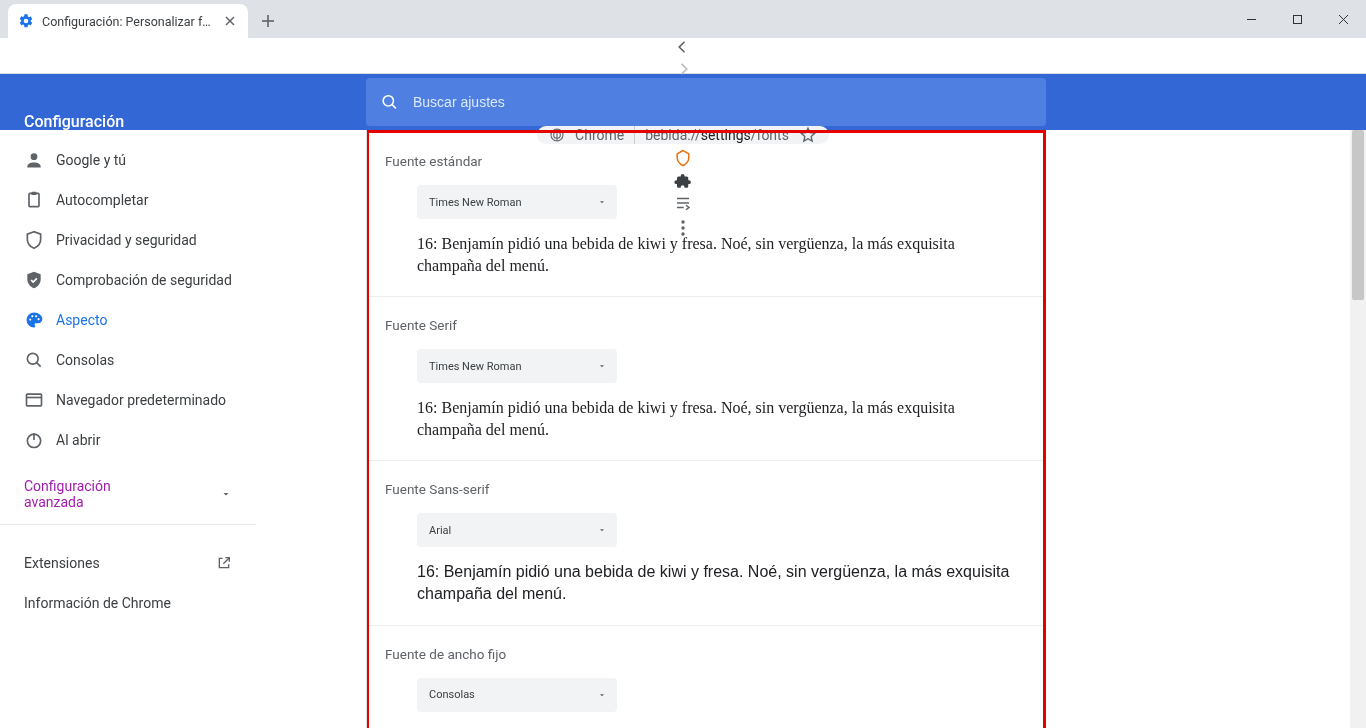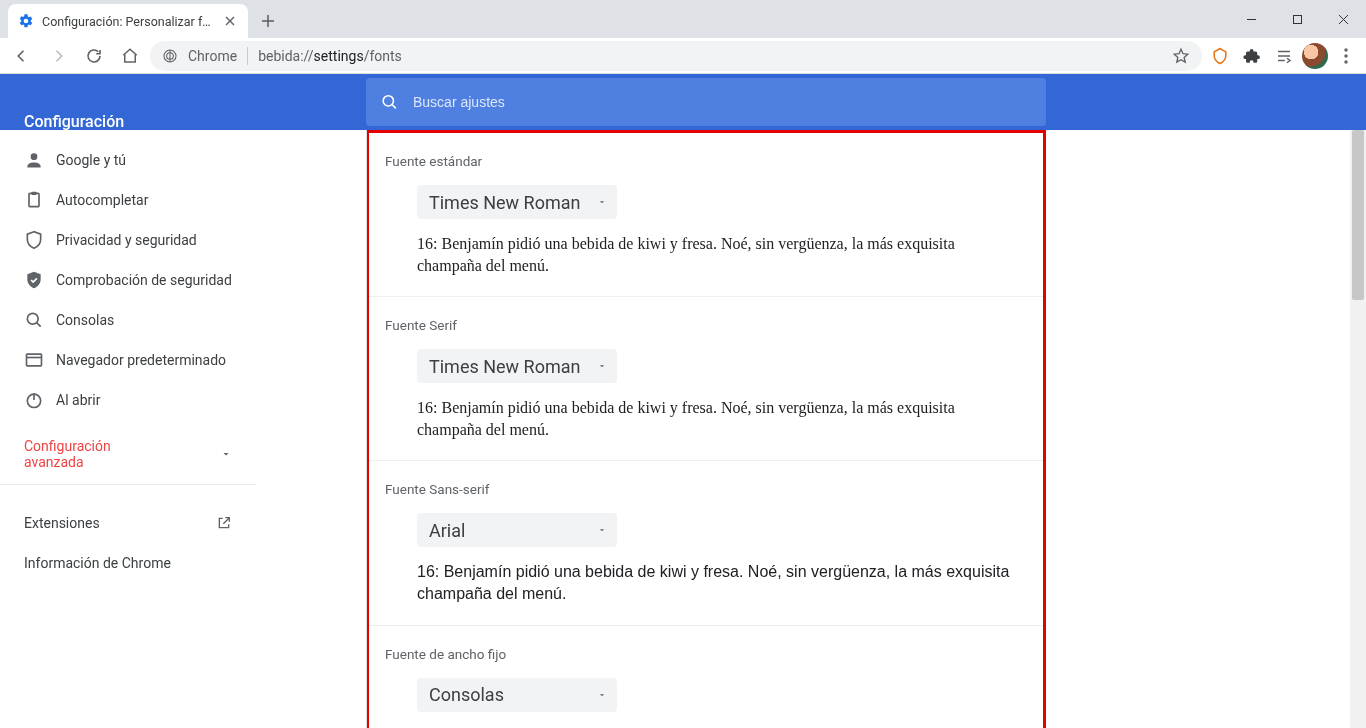--- a/index.html
+++ b/index.html
@@ -14,21 +14,21 @@
   }
   .tab .favicon svg { width: 16px; height: 16px; }
   .tab .title { flex: 1; white-space: nowrap; overflow: hidden; text-overflow: ellipsis; }
   .tab .close { width: 16px; height: 16px; display:flex;align-items:center;justify-content:center;color:#5f6368;border-radius:50%; }
   .newtab { width: 28px; height: 28px; margin: 0 6px 3px 6px; display:flex;align-items:center;justify-content:center;color:#5f6368;border-radius:50%; }
   .winspace { flex:1; }
   .winbtns { display:flex; height: 38px; }
   .winbtn { width: 46px; display:flex;align-items:center;justify-content:center;color:#555; }
   .winbtn svg { width: 11px; height: 11px; }
 
-  .toolbar { height: 36px; background:#fff; border-bottom:1px solid #dadce0; display:flex; align-items:center; padding: 0 6px; gap:4px; }
+  .toolbar { height: 36px; background:#fff; border-bottom:1px solid #dadce0; display:flex; align-items:center; padding: 0 6px; gap:4px;flex-direction:column; }
   .tbtn { width:32px;height:32px;border-radius:50%;display:flex;align-items:center;justify-content:center;color:#5f6368; }
   .tbtn.disabled { color:#b9bcc0; }
   .omnibox { flex:1; height:30px; background:#f1f3f4; border-radius:15px; display:flex; align-items:center; padding:0 12px; gap:10px; color:#5f6368; font-size:14px; }
   .omnibox .seg-dark { color:#202124; }
   .omnibox .seg-mid { color:#5f6368; }
   .omnibox .sep { width:1px; height:18px;background:#c9ccd0; }
   .omnibox .star { margin-left:auto; }
   .ext-icon { width:28px;height:28px;border-radius:50%;display:flex;align-items:center;justify-content:center;color:#5f6368; }
   .ext-icon.orange svg { stroke:#e8710a; fill:none; }
   .avatar { width:26px;height:26px;border-radius:50%;background: radial-gradient(circle at 35% 35%, #f7c7a3 0 30%, #8a4a2f 31% 60%, #2d6a4f 61% 100%); }
@@ -43,38 +43,38 @@
 
   
   .body { height: calc(728px - 38px - 36px - 56px); display:flex; position:relative; }
 
   
   .sidebar { width:256px; padding-top:10px; font-size:14px; color:#3c4043; }
   .nav-item { height:40px; display:flex; align-items:center; padding:0 24px; gap:12px; border-radius:0 20px 20px 0; cursor:pointer; }
   .nav-item .icon { width:20px; display:flex; align-items:center; justify-content:center; color:#5f6368; }
   .nav-item.active { color:#1a73e8; }
   .nav-item.active .icon { color:#1a73e8; }
-  .adv { height:48px; display:flex; align-items:center; padding:0 24px; gap:8px; color:#ef4444; cursor:pointer; font-size:14px; margin-top:10px; justify-content:flex-start;}
+  .adv { height:48px; display:flex; align-items:center; padding:0 24px; gap:8px; color:#a21caf; cursor:pointer; font-size:14px; margin-top:10px; justify-content:flex-start;}
   .adv .chev{ margin-left: 90px; color:#5f6368;}
   .sep-line { height:1px; background:#e8eaed; margin: 6px 0; }
   .bottom-link { height:40px; display:flex; align-items:flex-end; padding:0 24px; justify-content:space-between; color:#3c4043; cursor:pointer; font-size:14px;}
   .ext-link-ic { color:#5f6368; }
 
   
   .vline { width:1px; background:#e0e0e0; height:100%; position:absolute; left: 366px; top:0;}
 
   
   .content-wrap { flex:1; overflow:hidden; display:flex; }
   .gutter { width:110px; }
   .panel { width:680px; padding-top:0; }
   .highlight-box { border:3px solid #e50000; padding-bottom:30px;}
   .section { padding: 20px 32px 20px 16px; border-bottom:1px solid #eee; }
   .section:last-child{border-bottom:none;}
   .sec-label { font-size:13.5px; color:#5f6368; margin-bottom:16px; }
-  .dropdown { width:200px; height:34px; background:#f1f3f4; border-radius:4px; display:flex; align-items:center; justify-content:space-between; padding:0 10px 0 12px; font-size:18px; color:#3c4043; margin-left:32px; cursor:pointer;}
+  .dropdown { width:200px; height:34px; background:#f1f3f4; border-radius:4px; display:flex; align-items:center; justify-content:space-between; padding:0 10px 0 12px; font-size:11px; color:#3c4043; margin-left:32px; cursor:pointer;}
   .dropdown .caret{ color:#5f6368; }
   .sample { margin: 14px 0 0 32px; font-size:16px; color:#202124; line-height:1.35; }
   .sample.serif { font-family: "Times New Roman", Times, serif; }
   .sample.sans { font-family: Arial, Helvetica, sans-serif; }
 
   
   .page-scroll { width:16px; position:absolute; right:0; top:0; bottom:0; background:#f1f1f1; }
   .page-scroll .thumb{ position:absolute; left:2px; right:2px; top:0; height:170px; background:#c7c7c7; border-radius:2px;}
 
   svg { display:block; }
@@ -235,20 +235,32 @@
       <span>Privacidad y seguridad</span>
     </div>
     <div class="nav-item">
       <span class="icon">
           <svg width="20" height="20" viewBox="0 0 24 24" fill="#5f6368">
             <path d="M12 2 4 5v6c0 5 3.4 9 8 11 4.6-2 8-6 8-11V5z"></path>
             <polyline points="8.5 12 11 14.5 15.5 10" fill="none" stroke="#fff" stroke-width="2"></polyline>
           </svg>
         </span>
       <span>Comprobación de seguridad</span>
+    </div>
+    <div class="nav-item active">
+      <span class="icon">
+          <svg width="20" height="20" viewBox="0 0 24 24" fill="#1a73e8">
+            <path d="M12 3a9 9 0 0 0 0 18c1 0 1.5-.7 1.5-1.5 0-.4-.2-.8-.4-1.1-.3-.3-.4-.7-.4-1.1 0-.8.7-1.5 1.5-1.5H17a5 5 0 0 0 5-5C22 6.6 17.5 3 12 3z"></path>
+            <circle cx="7.5" cy="11.5" r="1.3" fill="#fff"></circle>
+            <circle cx="10" cy="7.5" r="1.3" fill="#fff"></circle>
+            <circle cx="14.5" cy="7.5" r="1.3" fill="#fff"></circle>
+            <circle cx="17.5" cy="11" r="1.3" fill="#fff"></circle>
+          </svg>
+        </span>
+      <span>Aspecto</span>
     </div>
     <div class="nav-item">
       <span class="icon">
           <svg width="20" height="20" viewBox="0 0 24 24" fill="none" stroke="#5f6368" stroke-width="2">
             <circle cx="10.5" cy="10.5" r="6.5"></circle>
             <line x1="20" y1="20" x2="15.2" y2="15.2"></line>
           </svg>
         </span>
       <span>Consolas</span>
     </div>

